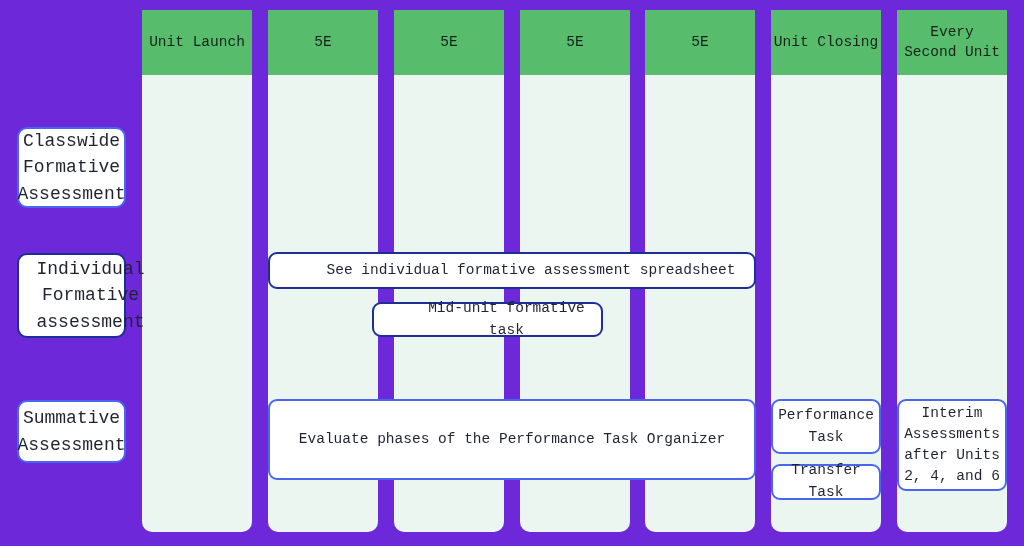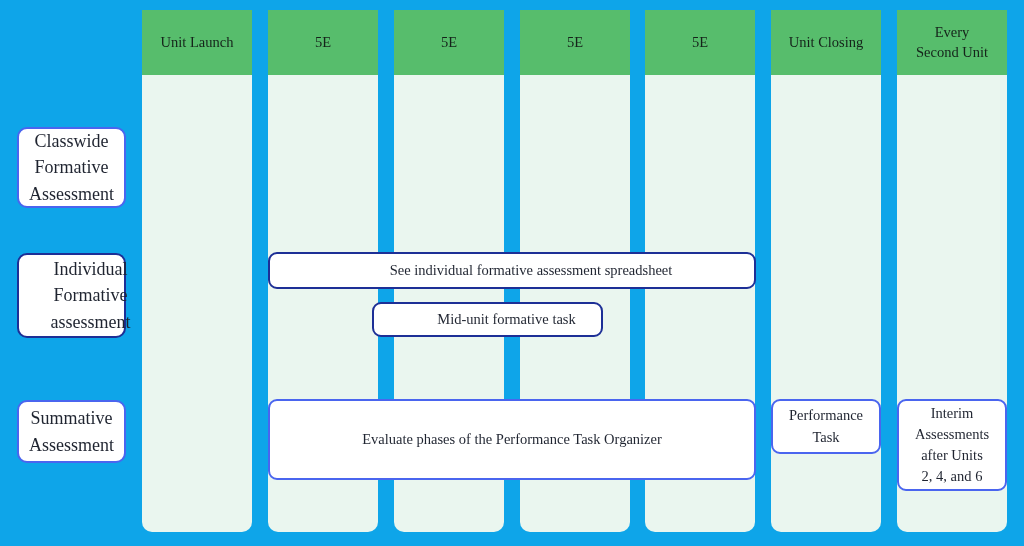--- a/index.html
+++ b/index.html
@@ -4,22 +4,22 @@
 <style>
   html, body {
     margin: 0;
     padding: 0;
     background: #ffffff;
   }
   .canvas {
     position: relative;
     width: 1024px;
     height: 546px;
-    background: #0ea5e9;
-    font-family: Liberation Serif, serif;
+    background: #6d28d9;
+    font-family: Liberation Mono, monospace;
     color: #1f2430;
     overflow: hidden;
   }
   .col-band {
     position: absolute;
     top: 75px;
     height: 457px;
     width: 110px;
     background: #eaf6ef;
     border-radius: 0 0 10px 10px;
@@ -92,18 +92,19 @@
   <div class="box row-label blue" style="left:17px; top:400px; width:109px; height:63px">Summative
 Assessment</div>
 
 
   <div class="box navy" style="left:268px; top:252px; width:488px; height:37px">See individual formative assessment spreadsheet</div>
   <div class="box navy" style="left:372px; top:302px; width:231px; height:35px">Mid-unit formative task</div>
 
   <div class="box blue" style="left:268px; top:399px; width:488px; height:81px">Evaluate phases of the Performance Task Organizer</div>
   <div class="box blue" style="left:771px; top:399px; width:110px; height:55px">Performance
 Task</div>
+  <div class="box blue" style="left:771px; top:464px; width:110px; height:36px">Transfer Task</div>
   <div class="box blue" style="left:897px; top:399px; width:110px; height:92px; line-height:1.45">Interim
 Assessments
 after Units
 2, 4, and 6</div>
 
 </div>
 
 </body></html>

